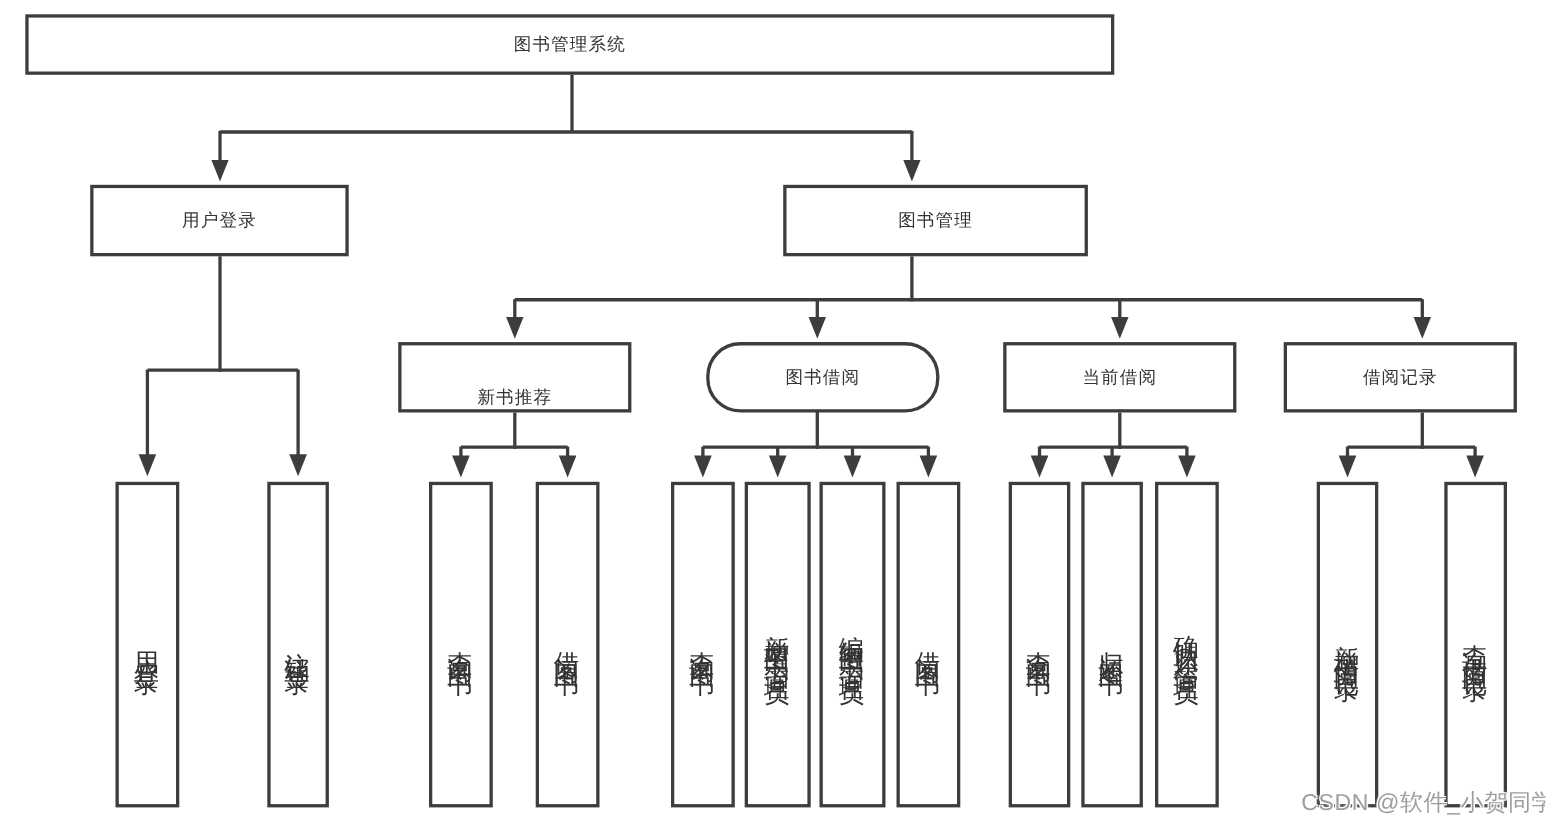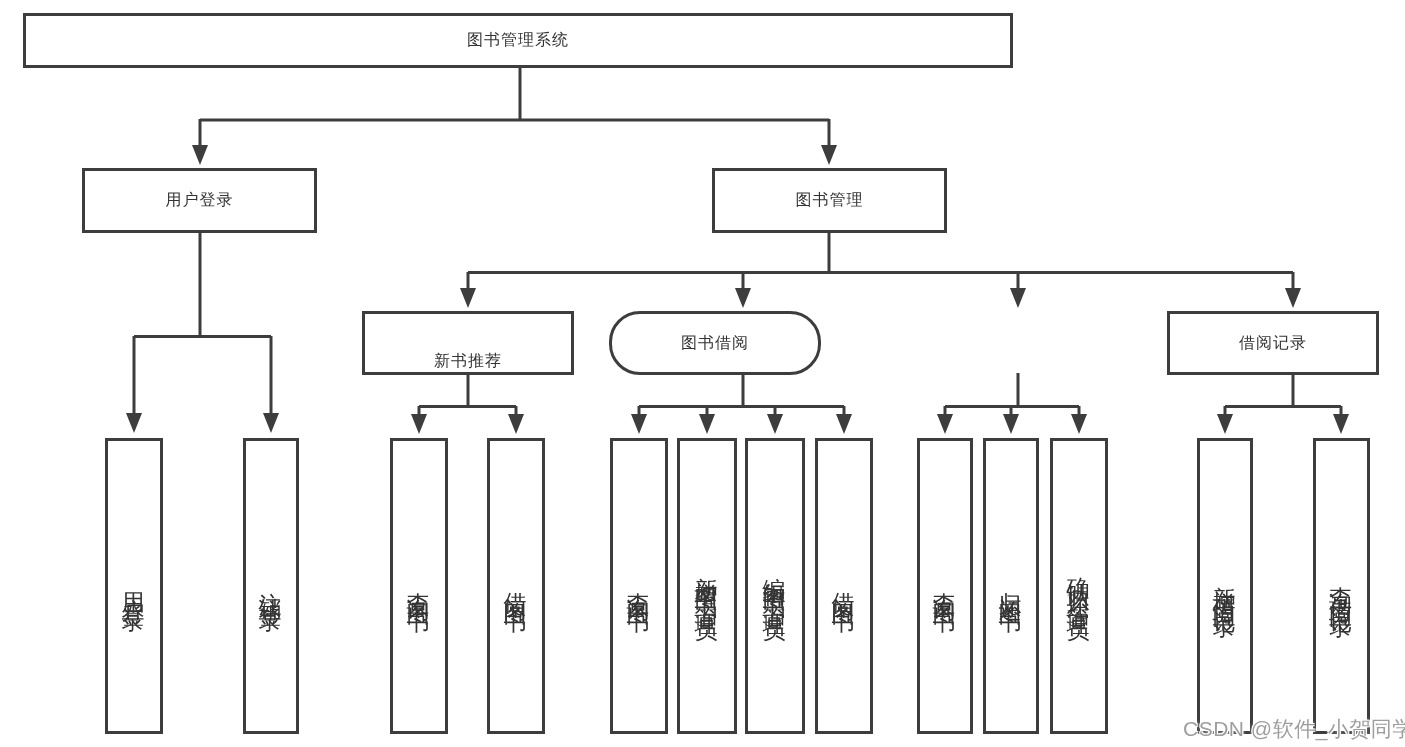--- a/index.html
+++ b/index.html
@@ -80,29 +80,32 @@
     </g>
   </svg>
 
   <div class="node hbox" style="left:23px;top:13px;width:990px;height:55px;">
     <span>图书管理系统</span>
   </div>
 
   <div class="node hbox" style="left:82px;top:168px;width:235px;height:65px;">
     <span>用户登录</span>
   </div>
-  <div class="node hbox" style="left:712px;top:168px;width:235px;height:65px;">
+  <div class="node hbox" style="left:712px;top:168px;width:277px;height:65px;">
     <span>图书管理</span>
   </div>
 
   <div class="node hbox" style="left:362px;top:311px;width:212px;height:64px;align-items:flex-end;">
     <span>新书推荐</span>
   </div>
-  <div class="node hbox" style="left:609px;top:311px;width:212px;height:64px;border-radius:31px;">
+  <div class="node hbox" style="left:642px;top:311px;width:212px;height:64px;border-radius:31px;">
     <span>图书借阅</span>
+  </div>
+  <div class="node hbox" style="left:912px;top:311px;width:212px;height:64px;">
+    <span>当前借阅</span>
   </div>
   <div class="node hbox" style="left:1167px;top:311px;width:212px;height:64px;">
     <span>借阅记录</span>
   </div>
 
   <div class="node vbox" style="left:105px;width:58px;">
     <span class="vtext">用户登录</span>
   </div>
   <div class="node vbox" style="left:243px;width:56px;">
     <span class="vtext">注销登录</span>

